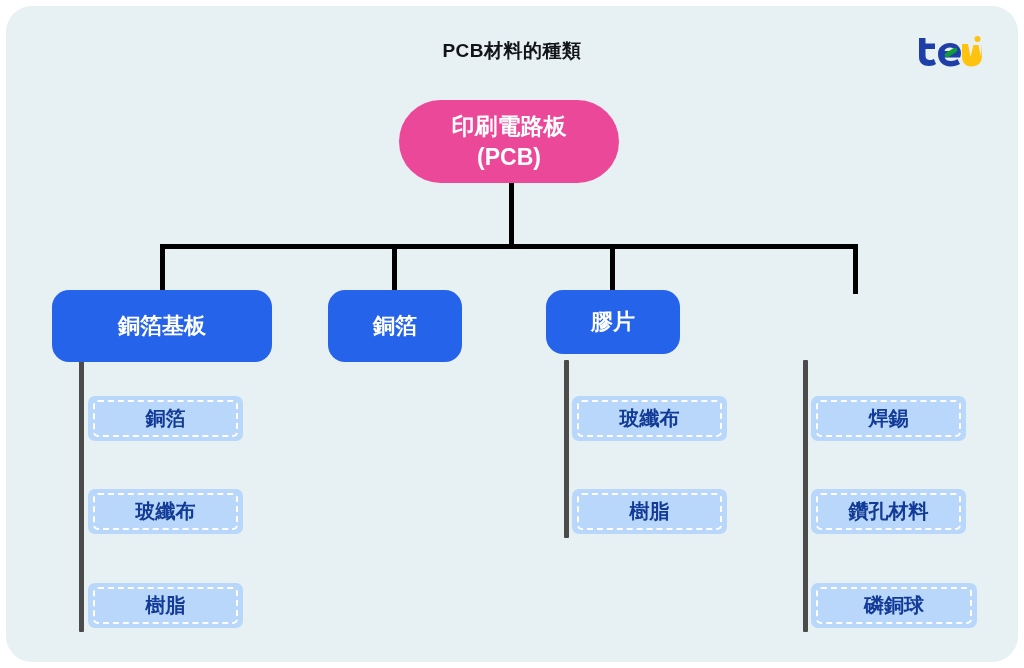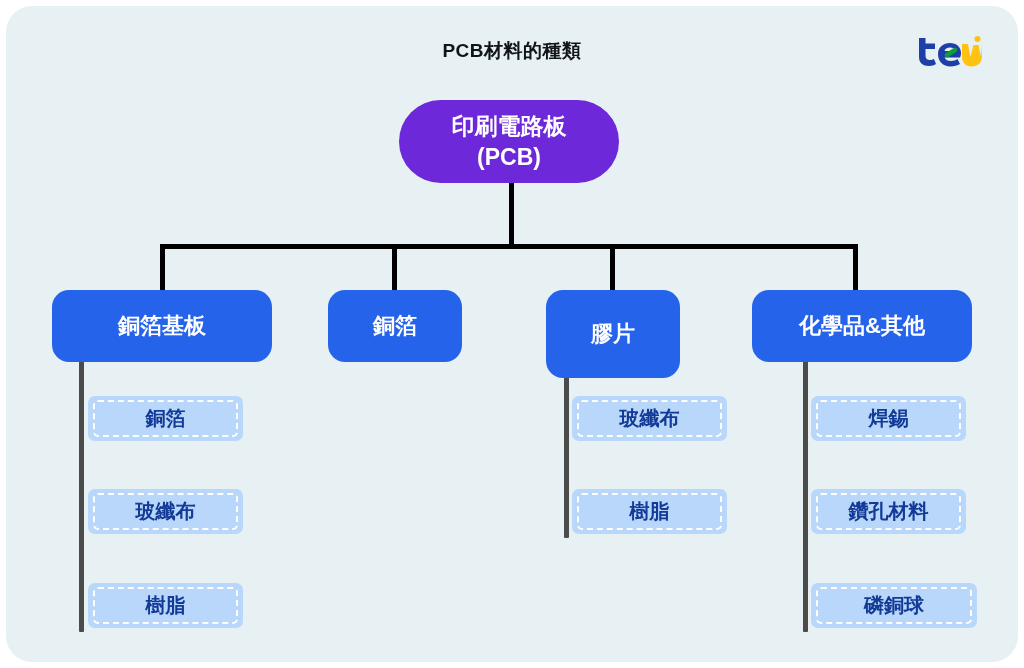--- a/index.html
+++ b/index.html
@@ -67,21 +67,21 @@
     border-radius: 1px;
   }
 
   
   #root-node {
     position: absolute;
     left: 399px;
     top: 100px;
     width: 220px;
     height: 83px;
-    background: #6d28d9;
+    background: #ec4899;
     border-radius: 42px;
     color: #ffffff;
     font-size: 23px;
     font-weight: bold;
     line-height: 31px;
     display: flex;
     flex-direction: column;
     align-items: center;
     justify-content: center;
     text-align: center;
@@ -169,23 +169,22 @@
 
   <div id="root-node">
     <span class="l1">印刷電路板</span>
     <span class="l2">(PCB)</span>
   </div>
 
   <div class="cat" style="left:52px; top:290px; width:220px; height:72px;">銅箔基板</div>
 
   <div class="cat" style="left:328px; top:290px; width:134px; height:72px;">銅箔</div>
 
-  <div class="cat" style="left:546px; top:290px; width:134px; height:88px;">膠片</div>
-
-  <div class="cat" style="left:752px; top:290px; width:220px; height:72px;">化學品&amp;其他</div>
+  <div class="cat" style="left:546px; top:290px; width:134px; height:64px;">膠片</div>
+
 
   <div class="leaf" style="left:88px; top:396px; width:155px; height:45px;">
     <span class="inner">銅箔</span>
   </div>
   <div class="leaf" style="left:88px; top:489px; width:155px; height:45px;">
     <span class="inner">玻纖布</span>
   </div>
   <div class="leaf" style="left:88px; top:583px; width:155px; height:45px;">
     <span class="inner">樹脂</span>
   </div>

